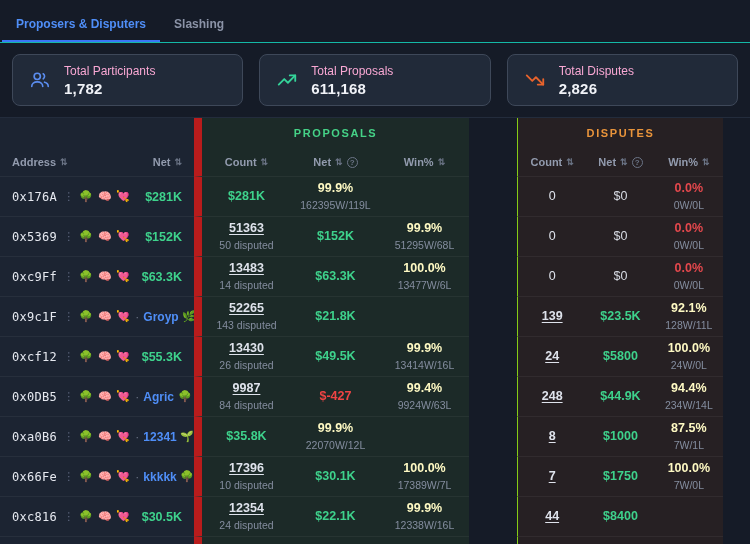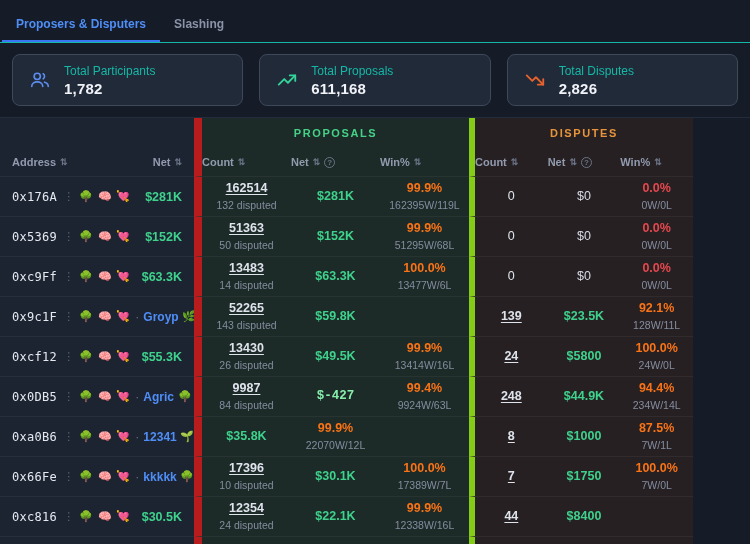--- a/index.html
+++ b/index.html
@@ -9,41 +9,41 @@
   
   .tabbar { display:flex; align-items:flex-end; border-bottom:1px solid #14b8a6; padding:0 2px; height:43px; }
   .tab { padding:8px 14px 9px; font-size:12px; font-weight:700; color:#8b93a7; cursor:pointer; border-bottom:2px solid transparent; }
   .tab.active { color:#4f8ef7; border-bottom-color:#3b76f6; }
 
   
   .cards { display:flex; gap:16px; padding:11px 12px 0; }
   .card { flex:1; height:52px; background:#212a39; border:1px solid #3e4859; border-radius:8px;
           display:flex; align-items:center; gap:13px; padding:0 16px; }
   .card svg { flex:0 0 auto; }
-  .card-title { font-size:12px; color:#14b8a6; margin-bottom:2px; }
+  .card-title { font-size:12px; color:#f9a8d4; margin-bottom:2px; }
   .card-value { font-size:15px; font-weight:700; color:#f1f3f8; letter-spacing:.2px; }
 
   
   .table { margin-top:11px; border-top:1px solid #232c3c; }
   .trow, .band, .cols { display:flex; width:750px; }
   .sec-left { width:194px; padding:0 12px; display:flex; align-items:center; background:#1c2432; }
   .sec-prop { width:275px; border-left:8px solid #b91c1c; background:#1c2a28;
               display:grid; grid-template-columns:1fr 1fr 1fr; align-items:center; }
-  .sec-disp { width:224px; border-left:6px solid #84cc16; background:#262023;
-              display:grid; grid-template-columns:1fr 1fr 1fr; align-items:center; }
+  .sec-disp { width:206px; border-left:1px solid #84cc16; background:#262023;
+              display:grid; grid-template-columns:1fr 1fr 1fr; align-items:center;margin-left:48px; }
 
   .band .sec-left, .band .sec-prop, .band .sec-disp { height:30px; }
   .band .sec-prop, .band .sec-disp { display:flex; align-items:center; justify-content:center; }
   .band-label { font-size:11px; font-weight:700; letter-spacing:1.6px; }
   .band-label.green { color:#45d287; }
   .band-label.orange { color:#e9943b; }
 
   .cols .sec-left, .cols .sec-prop, .cols .sec-disp { height:28px; }
   .hcell { font-size:11px; font-weight:600; color:#929bae; text-align:center; cursor:pointer;
-           display:flex; align-items:center; justify-content:flex-start; gap:4px; }
+           display:flex; align-items:center; justify-content:center; gap:4px; }
   .hleft { justify-content:flex-start; }
   .hright { margin-left:auto; }
   .sort { font-size:9px; color:#6b7486; }
   .help { width:11px; height:11px; border:1px solid #6b7486; border-radius:50%; color:#6b7486;
           font-size:8px; line-height:9px; display:inline-flex; align-items:center; justify-content:center; }
 
   .trow .sec-left, .trow .sec-prop, .trow .sec-disp { height:40px; border-top:1px solid rgba(255,255,255,.05); }
   .cell { text-align:center; display:flex; flex-direction:column; align-items:center; justify-content:center; line-height:1.25; }
 
   .addr { font-family:"DejaVu Sans Mono",monospace; font-size:12px; color:#e6e9f0; letter-spacing:.3px; }
@@ -52,23 +52,23 @@
   .dotsep { color:#6b7486; margin:0 4px; font-size:12px; }
   .tag { color:#4f8ef7; font-size:12px; font-weight:600; cursor:pointer; }
   .tagwrap { display:inline-flex; align-items:center; white-space:nowrap; }
   .net-val { margin-left:auto; font-size:12.5px; font-weight:700; color:#3ed28c; }
 
   .count { font-size:12.5px; font-weight:600; color:#dfe3ec; text-decoration:underline;
            text-underline-offset:2px; cursor:pointer; }
   .count.plain { text-decoration:none; font-weight:400; cursor:default; }
   .sub { font-size:10.5px; color:#848d9f; margin-top:2px; }
   .valnet { font-size:12.5px; font-weight:700; color:#3ed28c; }
-  .valnet.red { color:#86efac;font-family:Liberation Mono, monospace; }
+  .valnet.red { color:#ef4444; }
   .valnet.plain-net { color:#d6dae3; font-weight:400; }
-  .win { font-size:12.5px; font-weight:700; color:#f97316; }
+  .win { font-size:12.5px; font-weight:700; color:#fef9c3; }
   .win.red { color:#e5484d; }
 </style>
 </head>
 <body>
 
 <div class="tabbar">
   <div class="tab active">Proposers &amp; Disputers</div>
   <div class="tab">Slashing</div>
 </div>
 
@@ -165,24 +165,20 @@
   <div class="trow">
     <div class="sec-left">
       <span class="addr">0x176A</span>
       <span class="menu-dots">⋮</span>
       <span class="emojis">🌳 🧠 💘</span>
 
       <span class="net-val">$281K</span>
     </div>
     <div class="sec-prop">
       <div class="cell">
-        <span class="count">162514</span>
-        <span class="sub">132 disputed</span>
-      </div>
-      <div class="cell">
         <span class="valnet">$281K</span>
       </div>
       <div class="cell">
         <span class="win">99.9%</span>
         <span class="sub">162395W/119L</span>
       </div>
     </div>
     <div class="sec-disp">
       <div class="cell">
         <span class="count plain">0</span>
@@ -278,21 +274,21 @@
         <span class="emojis" style="margin-left:4px;">🌿 🐬</span>
       </span>
       <span class="net-val">$57.2K</span>
     </div>
     <div class="sec-prop">
       <div class="cell">
         <span class="count">52265</span>
         <span class="sub">143 disputed</span>
       </div>
       <div class="cell">
-        <span class="valnet">$59.8K</span>
+        <span class="valnet">$21.8K</span>
       </div>
     </div>
     <div class="sec-disp">
       <div class="cell">
         <span class="count">139</span>
       </div>
       <div class="cell">
         <span class="valnet">$23.5K</span>
       </div>
       <div class="cell">

